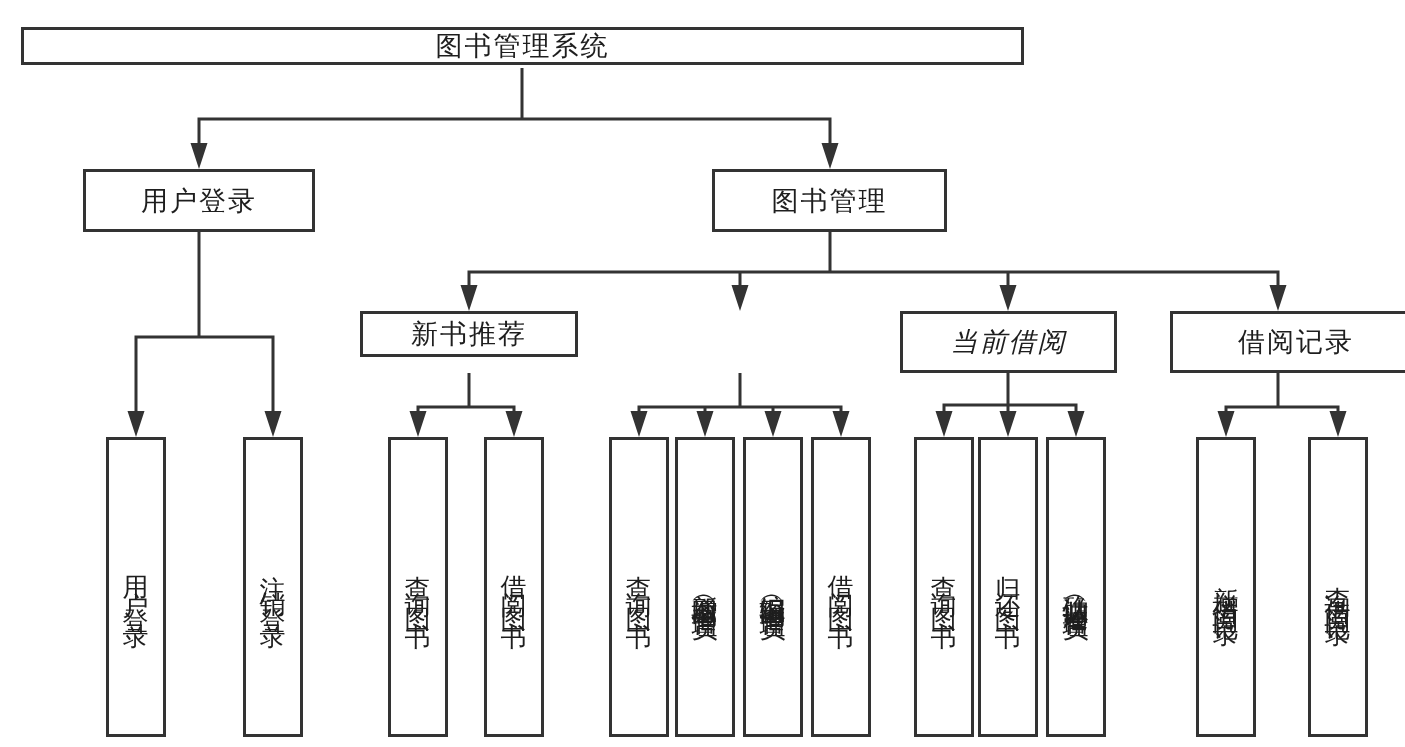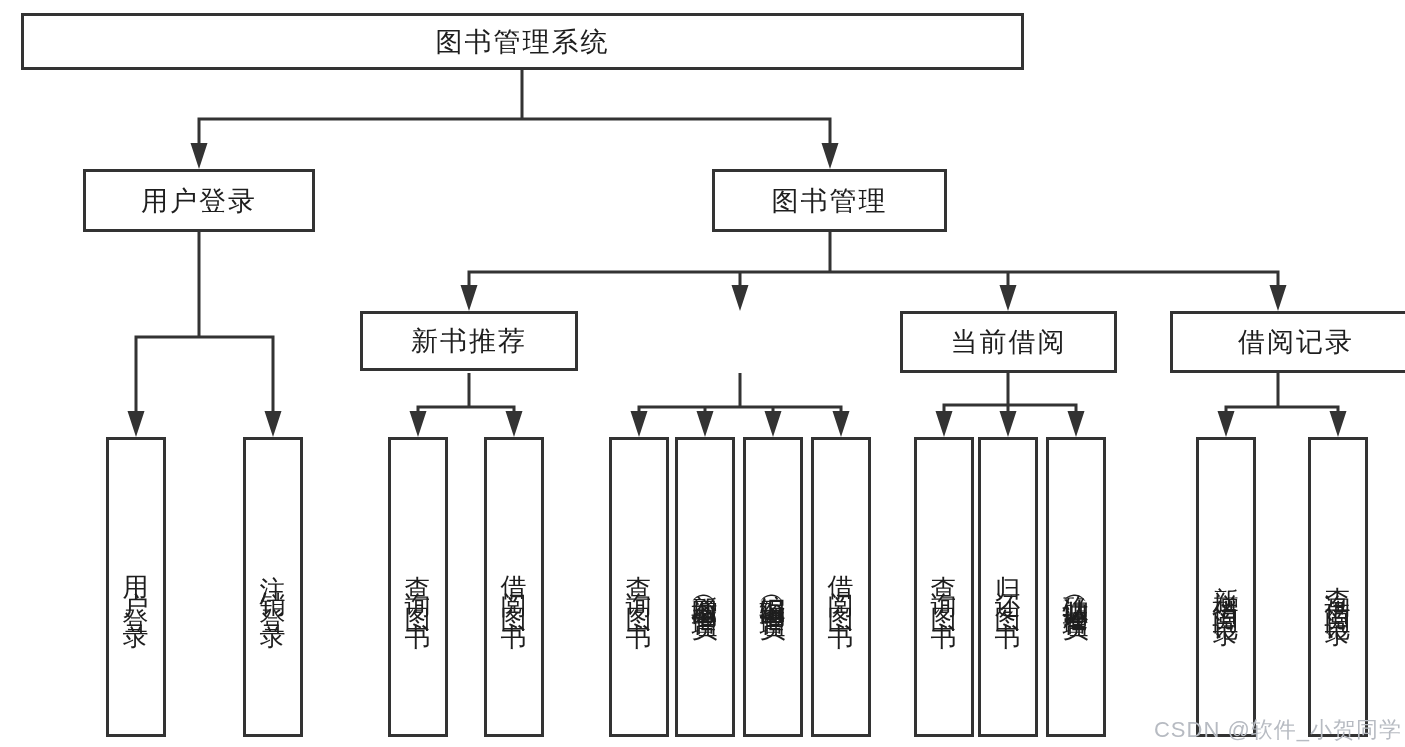--- a/index.html
+++ b/index.html
@@ -81,42 +81,41 @@
              M696.5 411 H713.5 L705 437 Z
              M764.5 411 H781.5 L773 437 Z
              M832.5 411 H849.5 L841 437 Z
              M935.5 411 H952.5 L944 437 Z
              M999.5 411 H1016.5 L1008 437 Z
              M1067.5 411 H1084.5 L1076 437 Z
              M1217.5 411 H1234.5 L1226 437 Z
              M1329.5 411 H1346.5 L1338 437 Z" fill="#333333" stroke="none"></path>
   </svg>
 
-  <div class="node hnode" style="left:21px;top:13px;width:1003px;height:57px;">图书管理系统</div>
+  <div class="node hnode" style="left:21px;top:27px;width:1003px;height:38px;">图书管理系统</div>
 
   <div class="node hnode" style="left:83px;top:169px;width:232px;height:63px;">用户登录</div>
   <div class="node hnode" style="left:712px;top:169px;width:235px;height:63px;">图书管理</div>
 
-  <div class="node hnode" style="left:360px;top:311px;width:218px;height:60px;">新书推荐</div>
-  <div class="node hnode" style="left:900px;top:311px;width:217px;height:62px;">当前借阅</div>
+  <div class="node hnode" style="left:360px;top:311px;width:218px;height:46px;">新书推荐</div>
+  <div class="node hnode" style="left:900px;top:311px;width:217px;height:62px;font-style:italic;">当前借阅</div>
   <div class="node hnode" style="left:1170px;top:311px;width:252px;height:62px;">借阅记录</div>
 
   <div class="node vnode sp-wide" style="left:106px;">用户登录</div>
   <div class="node vnode sp-wide" style="left:243px;">注销登录</div>
 
   <div class="node vnode sp-wide" style="left:388px;">查询图书</div>
   <div class="node vnode sp-wide" style="left:484px;">借阅图书</div>
 
   <div class="node vnode sp-wide" style="left:609px;">查询图书</div>
   <div class="node vnode sp-tight" style="left:675px;">新增图书（管理员）</div>
   <div class="node vnode sp-tight" style="left:743px;">编辑图书（管理员）</div>
   <div class="node vnode sp-wide" style="left:811px;">借阅图书</div>
 
   <div class="node vnode sp-wide" style="left:914px;">查询图书</div>
   <div class="node vnode sp-wide" style="left:978px;">归还图书</div>
   <div class="node vnode sp-tight" style="left:1046px;">确认归还（管理员）</div>
 
   <div class="node vnode sp-mid" style="left:1196px;">新增借阅记录</div>
   <div class="node vnode sp-mid" style="left:1308px;">查询借阅记录</div>
 
-  <div class="watermark">CSDN @软件_小贺同学</div>
 
 </div>
 
 </body></html>

